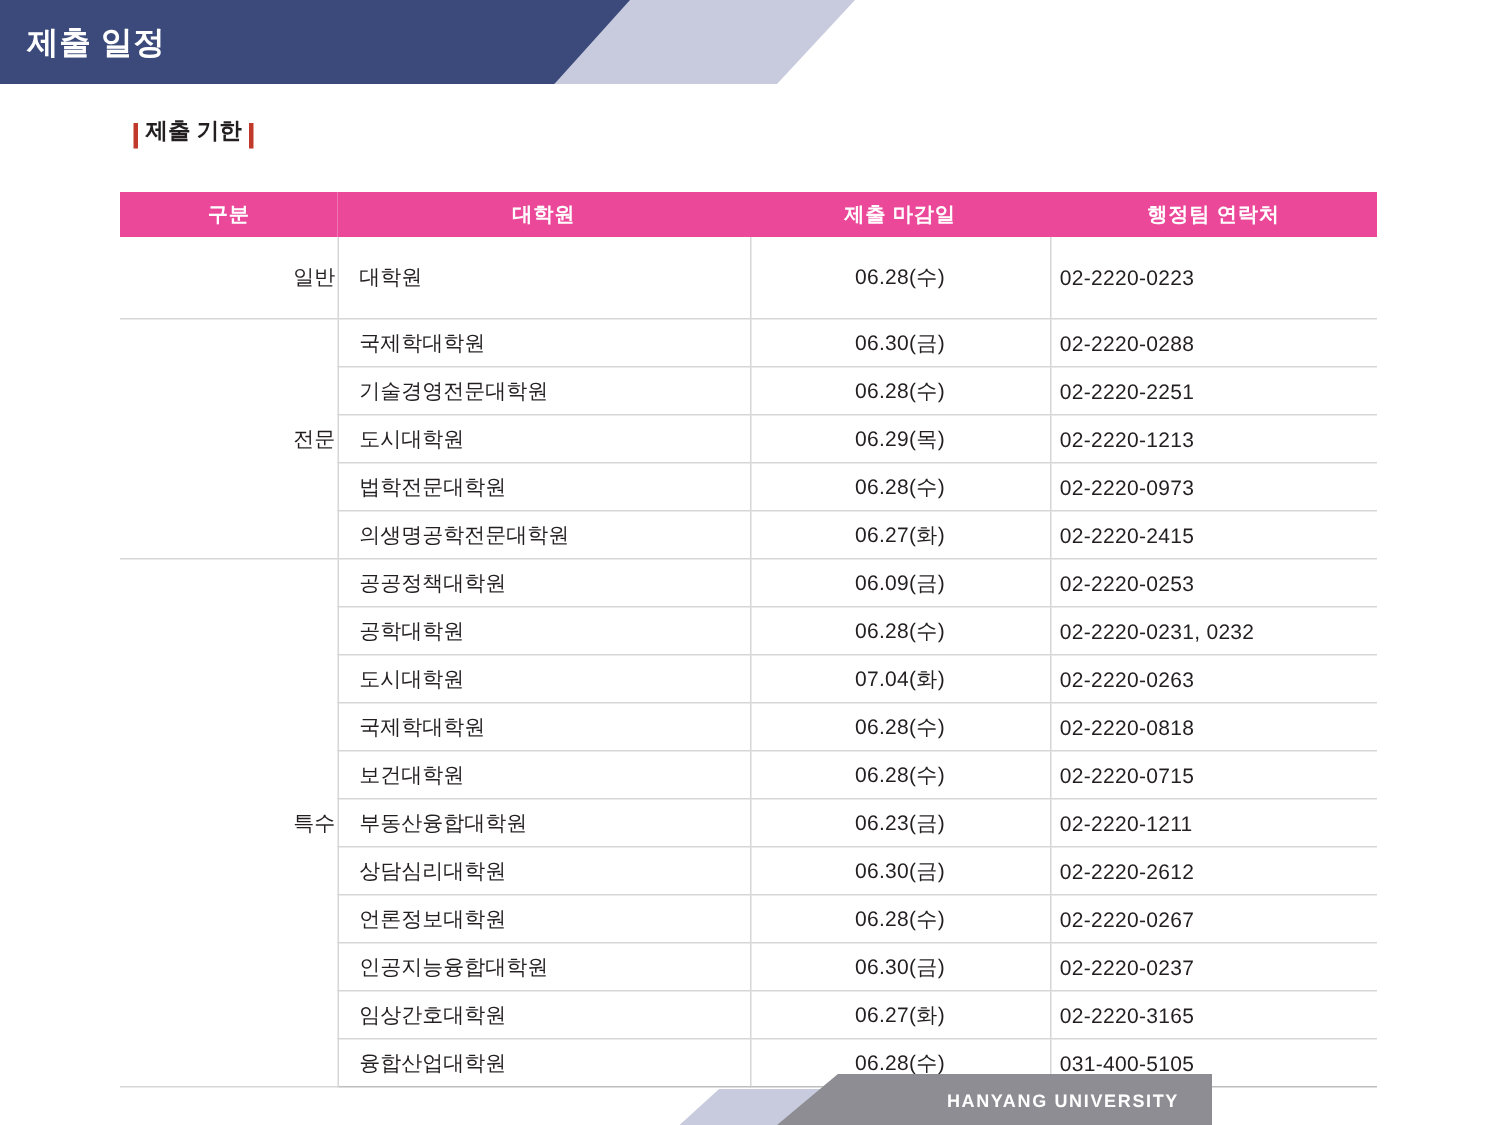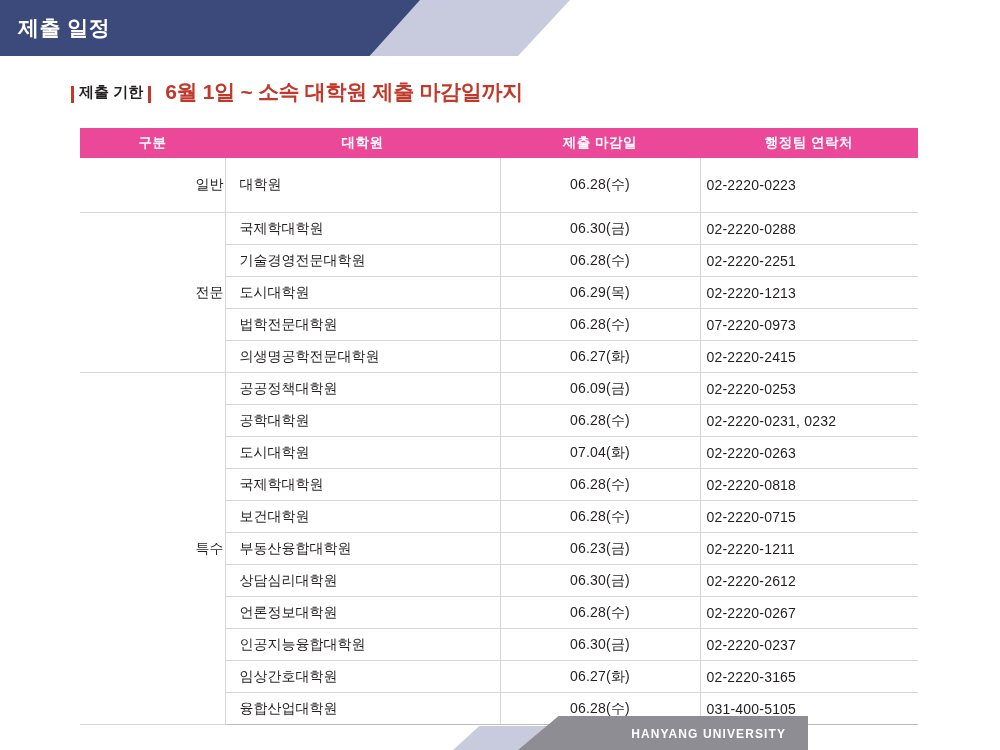--- a/index.html
+++ b/index.html
@@ -52,23 +52,23 @@
     font-size: 21px;
     font-weight: bold;
     color: #ffffff;
     letter-spacing: 0.5px;
   }
 
   
   .subtitle-row {
     position: absolute;
     top: 78px;
-    left: 42px;
+    left: 60px;
     display: flex;
-    align-items: center;
+    align-items: flex-end;
     white-space: nowrap;
     padding-left: 29px;
   }
   .sub-bar {
     display: inline-block;
     width: 3px;
     height: 17px;
     background: #c0392b;
     margin-right: 5px;
     transform: translateY(2px);
@@ -214,21 +214,20 @@
 <div class="header-band">
   <div class="band-light"></div>
   <div class="band-dark"></div>
   <div class="band-title">제출 일정</div>
 </div>
 
 <div class="subtitle-row">
   <span class="sub-bar"></span>
   <span class="sub-label">제출 기한</span>
   <span class="sub-bar-right"></span>
-  <span class="sub-red">6월 1일 ~ 소속 대학원 제출 마감일까지</span>
 </div>
 
 <div class="table-wrap">
   <table class="schedule">
     <colgroup>
       <col class="c-cat">
       <col class="c-school">
       <col class="c-due">
       <col class="c-contact">
     </colgroup>
@@ -261,21 +260,21 @@
         <td class="contact">02-2220-2251</td>
       </tr>
       <tr>
         <td class="school">도시대학원</td>
         <td class="due">06.29(목)</td>
         <td class="contact">02-2220-1213</td>
       </tr>
       <tr>
         <td class="school">법학전문대학원</td>
         <td class="due">06.28(수)</td>
-        <td class="contact">07-2220-0973</td>
+        <td class="contact">02-2220-0973</td>
       </tr>
       <tr>
         <td class="school">의생명공학전문대학원</td>
         <td class="due">06.27(화)</td>
         <td class="contact">02-2220-2415</td>
       </tr>
 
       <tr class="group-first">
         <td class="cat" rowspan="11">특수</td>
         <td class="school">공공정책대학원</td>

